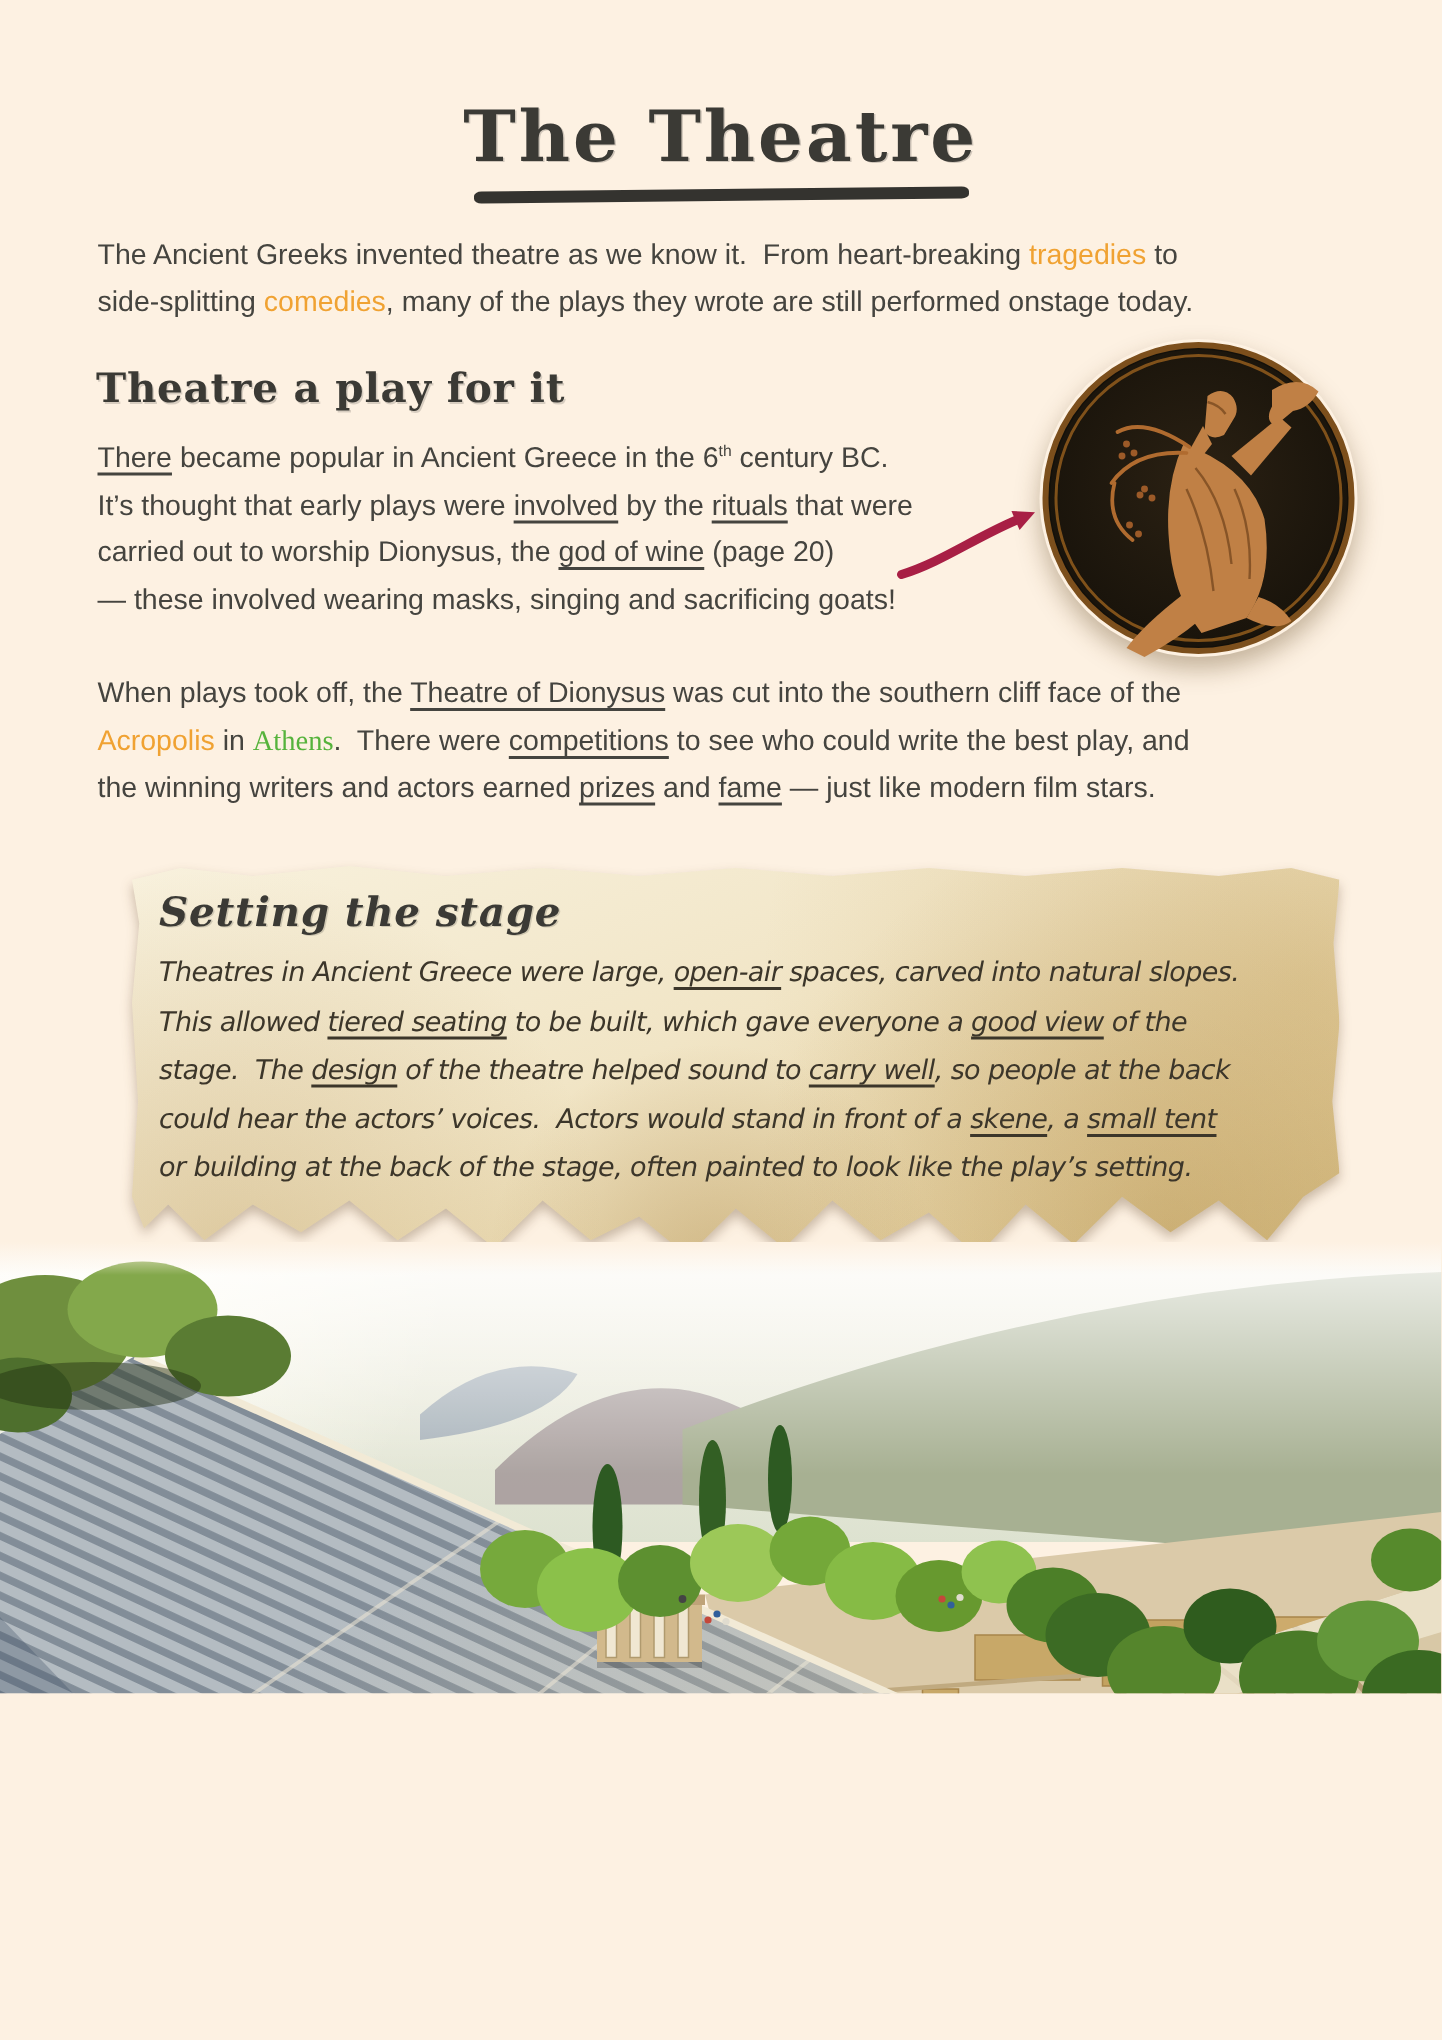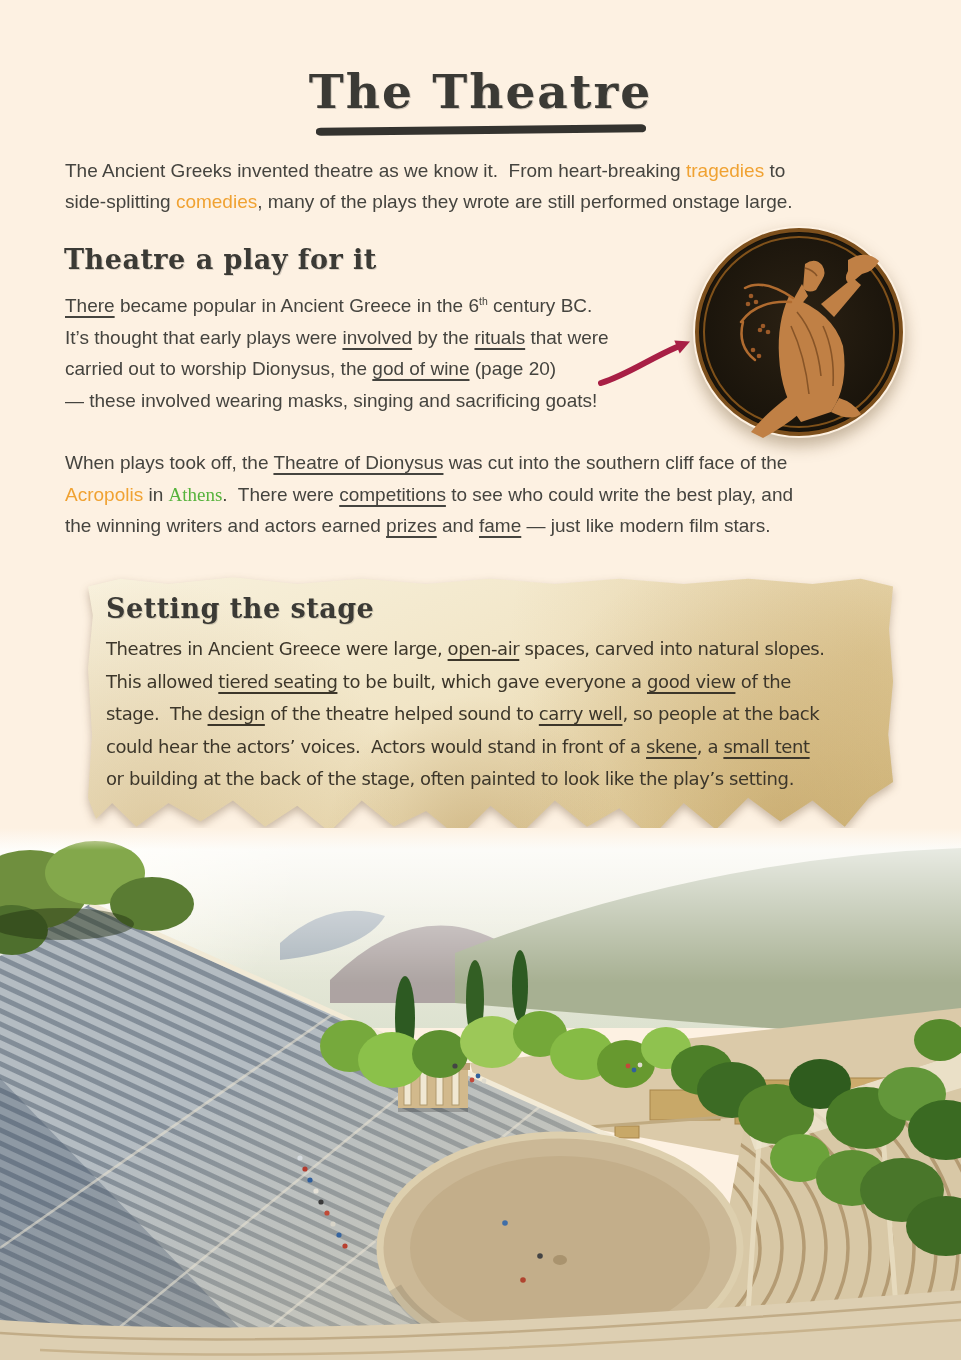--- a/index.html
+++ b/index.html
@@ -1,16 +1,16 @@
 <!DOCTYPE html>
 <html style="--page-bg: #fdf1e2; --ink: #45443f; --heading: #3b3a35; --orange: #f0a232; --green: #56b33c; --crimson: #a81f45; --parchment-text: #3c362a; --caption-text: #39280f; --footer-text: #3c3c3a;"><head>
 <meta charset="utf-8">
 <style>
   html,body{margin:0;padding:0;background:#fdf1e2;}
-  .page{position:relative;width:961px;height:1360px;overflow:hidden;
+  .page{position:relative;width:961px;height:1129px;overflow:hidden;
         background:var(--page-bg,#fdf1e2);
         font-family:"Liberation Sans",sans-serif;color:var(--ink,#454440);}
 
   
   .title-wrap{position:absolute;top:64px;left:0;width:100%;text-align:center;}
   .title{font-family:"DejaVu Serif",serif;font-weight:bold;font-size:47px;
          letter-spacing:2px;color:var(--heading,#3b3a35);margin:0;
          text-shadow:1px 1px 0 rgba(0,0,0,.18);}
   .title-underline{width:330px;height:8px;background:#34332f;margin:7px auto 0;
          border-radius:5px/3px;transform:rotate(-0.6deg);}
@@ -47,41 +47,41 @@
           radial-gradient(circle at 86% 92%,rgba(168,128,58,.30),transparent 38%),
           radial-gradient(circle at 8% 96%,rgba(168,128,58,.25),transparent 32%),
           radial-gradient(circle at 48% 102%,rgba(158,118,52,.30),transparent 30%),
           radial-gradient(circle at 97% 30%,rgba(200,165,95,.35),transparent 45%),
           linear-gradient(160deg,#f8f1dd 0%,#f1e5c6 45%,#e5d2a4 80%,#d9c38c 100%);
         clip-path:polygon(0% 4%,4% 1%,10% 3%,18% .5%,26% 3%,34% 1%,42% 3%,50% 1%,
           58% 3%,66% 1%,74% 3%,82% 1%,90% 3%,96% 1%,100% 4%,99.5% 20%,100% 40%,
           99.4% 60%,100% 78%,97% 84%,94% 95%,90% 85%,86% 93%,82% 84%,78% 96%,
           74% 86%,70% 99%,66% 88%,62% 95%,58% 85%,54% 97%,50% 87%,46% 99%,42% 89%,
           38% 95%,34% 85%,30% 97%,26% 87%,22% 95%,18% 85%,14% 93%,10% 86%,6% 95%,
-          3% 86%,1% 92%,0% 84%,.5% 60%,0% 35%,.6% 15%);}
+          3% 86%,1% 92%,0% 84%,.5% 60%,0% 35%,.6% 15%);font-style:italic;}
   .parchment .h2{margin:2px 0 9px 0;}
   .parchment .rich{font-family:"DejaVu Sans",sans-serif;font-size:18px;
         line-height:32.5px;letter-spacing:-.4px;color:var(--parchment-text,#3c362a);}
 
   
   .photo{position:absolute;left:0;top:828px;width:961px;height:532px;}
   .photo svg{display:block;width:100%;height:100%;}
 </style>
 </head>
 <body>
 
 <div class="page">
 
   <div class="title-wrap">
     <h1 class="title">The Theatre</h1>
     <div class="title-underline"></div>
   </div>
 
   <p class="rich intro"><span>The Ancient Greeks invented theatre as we know it.  From heart-breaking </span><span class="seg-orange">tragedies</span><span> to
-side-splitting </span><span class="seg-orange">comedies</span><span>, many of the plays they wrote are still performed onstage large.</span></p>
+side-splitting </span><span class="seg-orange">comedies</span><span>, many of the plays they wrote are still performed onstage today.</span></p>
 
   <h2 class="h2 h2-making">Theatre a play for it</h2>
   <p class="rich para1"><span class="seg-underline">There</span><span> became popular in Ancient Greece in the 6</span><span class="seg-sup">th</span><span> century BC.
 It’s thought that early plays were </span><span class="seg-underline">involved</span><span> by the </span><span class="seg-underline">rituals</span><span> that were
 carried out to worship Dionysus, the </span><span class="seg-underline">god of wine</span><span> (page 20)
 — these involved wearing masks, singing and sacrificing goats!</span></p>
 
   <div class="vase">
     <svg viewBox="0 0 212 212">
       <defs>

